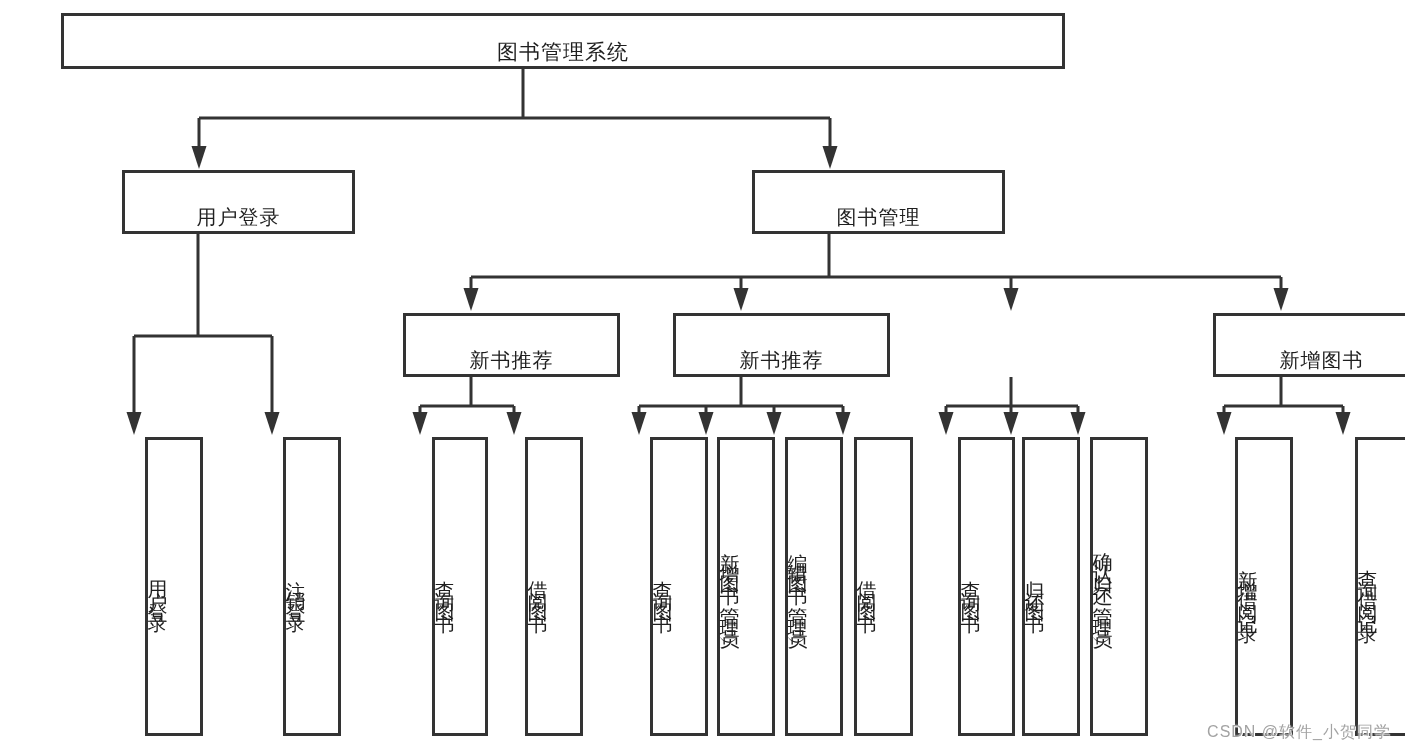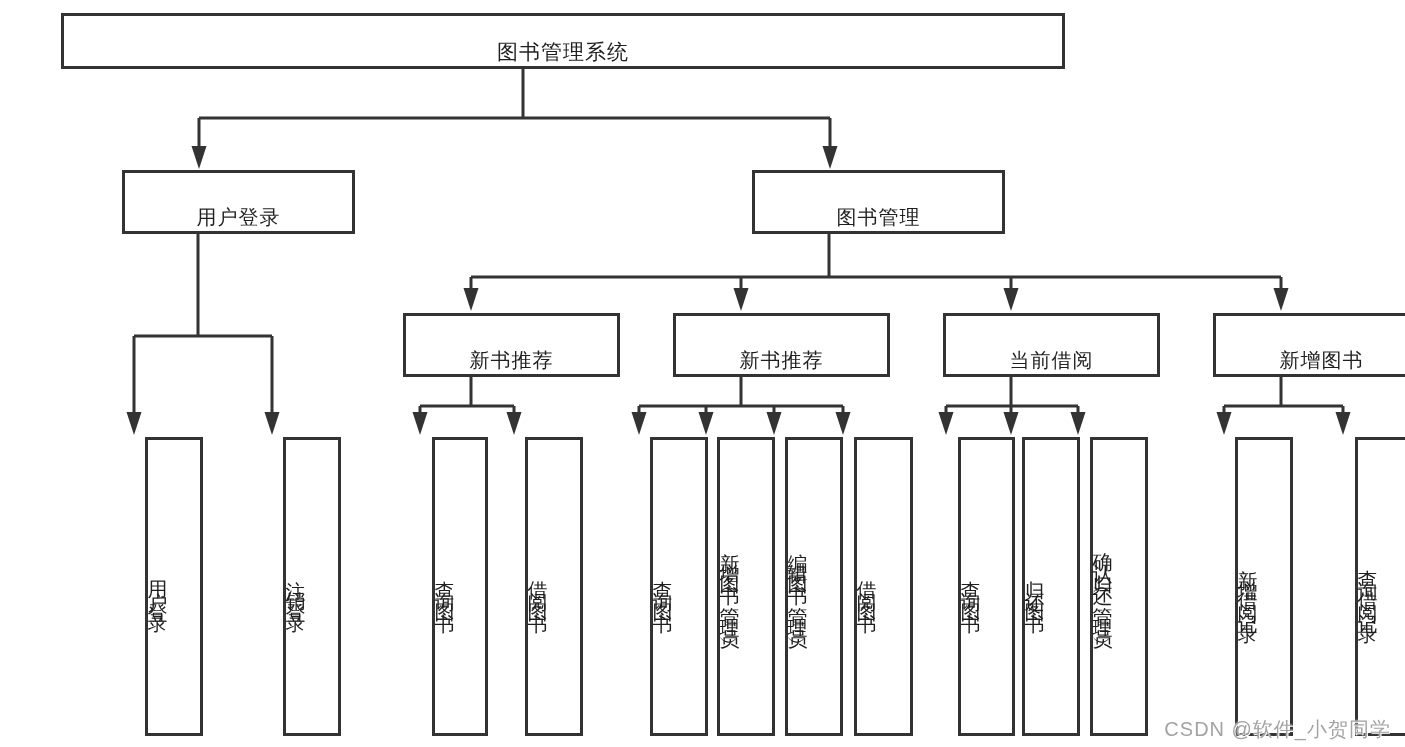--- a/index.html
+++ b/index.html
@@ -65,21 +65,21 @@
   #n-l8  { left: 814px;  width: 59px; }
   #n-l9  { left: 918px;  width: 57px; }
   #n-l10 { left: 982px;  width: 58px; }
   #n-l11 { left: 1050px; width: 58px; }
   #n-l12 { left: 1195px; width: 58px; }
   #n-l13 { left: 1315px; width: 57px; }
   .watermark {
     position: absolute;
     right: 14px;
     bottom: 4px;
-    font-size: 20px;
+    font-size: 16px;
     color: #a3a3a3;
     letter-spacing: 1px;
     z-index: 3;
     text-shadow: 0 0 2px #ffffff, 1px 1px 0 #ffffff;
     white-space: nowrap;
   }
 </style>
 </head>
 <body>
 
@@ -140,23 +140,20 @@
   <div id="n-book-mgmt" class="box hbox">
     <span>图书管理</span>
   </div>
 
   <div id="n-new-book" class="box hbox">
     <span>新书推荐</span>
   </div>
   <div id="n-book-borrow" class="box hbox">
     <span>新书推荐</span>
   </div>
-  <div id="n-current" class="box hbox">
-    <span>当前借阅</span>
-  </div>
   <div id="n-records" class="box hbox">
     <span>新增图书</span>
   </div>
 
   <div id="n-l1" class="box vbox leaf">
     <span>用户登录</span>
   </div>
   <div id="n-l2" class="box vbox leaf">
     <span>注销登录</span>
   </div>

